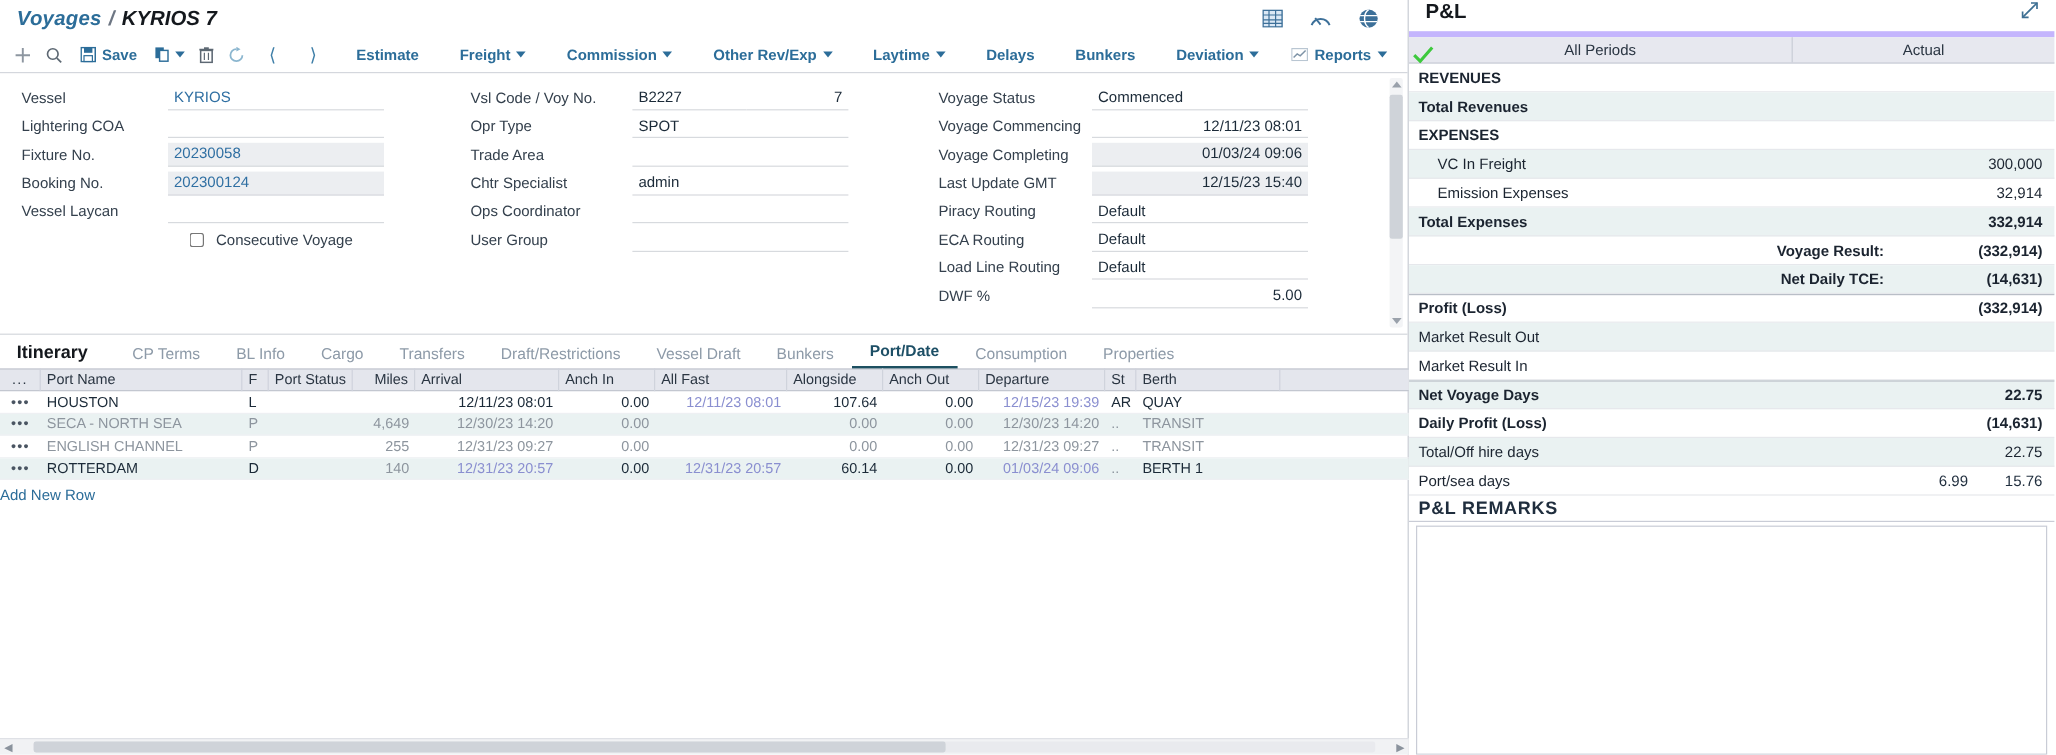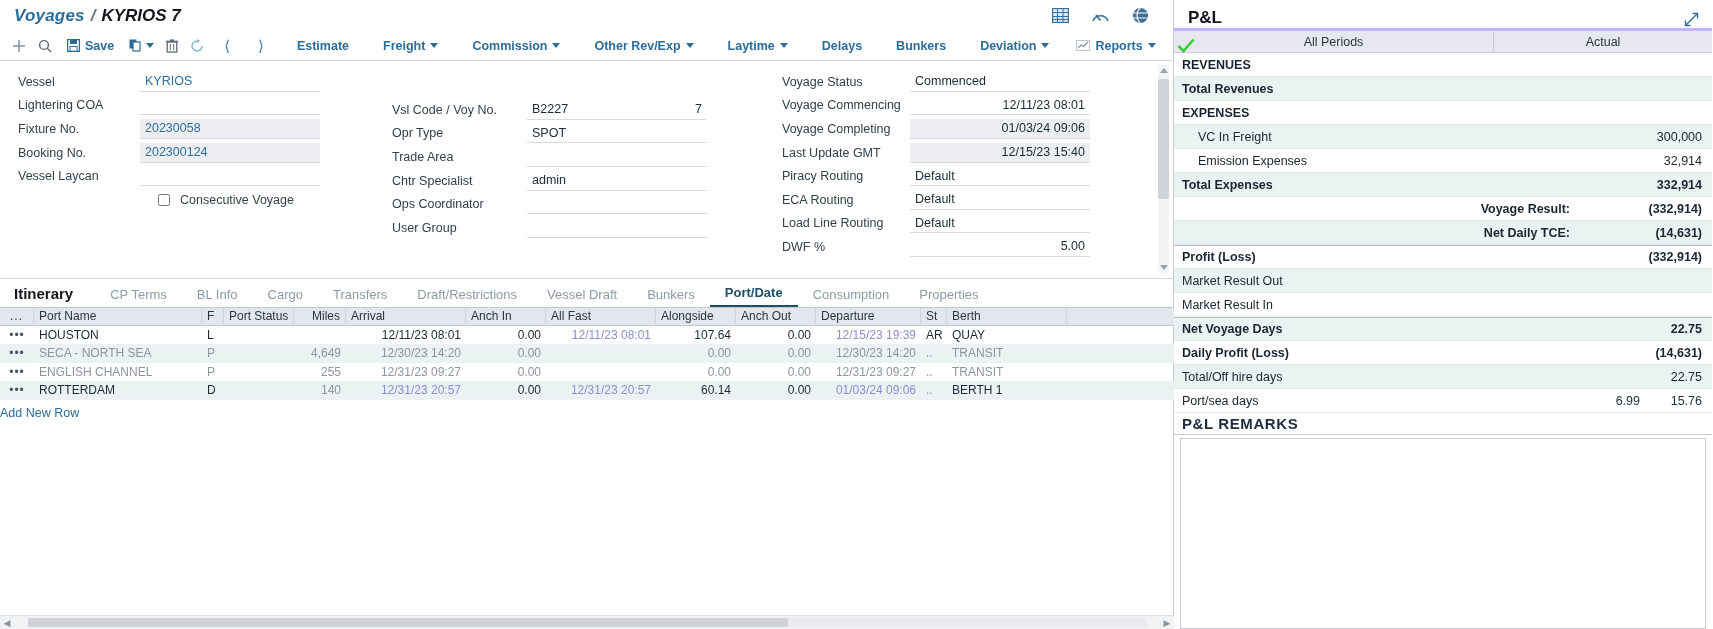--- a/index.html
+++ b/index.html
@@ -33,21 +33,21 @@
              display:flex; align-items:center; gap:5px; white-space:nowrap; }
   .caret { width:0;height:0;border-left:4.5px solid transparent;border-right:4.5px solid transparent;
            border-top:5.5px solid #2c6d99; display:inline-block; }
   .arrowbtn { color:#3f7fa8; font-size:15px; padding:0 8px; cursor:pointer; }
 
   
   .formwrap { position:relative; height:218px; border-bottom:1px solid #d4d7dd; }
   .form { display:flex; padding:9px 0 0 0; }
   .col { display:flex; flex-direction:column; }
   .col1 { width:392px; padding-left:18px; }
-  .col2 { width:390px; padding-left:0px;margin-top:28px; }
+  .col2 { width:390px; padding-left:0px; }
   .col3 { width:380px; }
   .frow { display:flex; align-items:center; height:23.6px; }
   .flabel { color:#34404d; font-size:12.5px; white-space:nowrap; }
   .c1 .flabel { width:122px; }
   .c2 .flabel { width:135px; }
   .c3 .flabel { width:128px; }
   .fin { height:20px; border:0; border-bottom:1px solid #d7dade; background:transparent;
          font-family:"Liberation Sans", sans-serif; font-size:12.5px; color:#1b2a38;
          padding:0 5px; outline:none; }
   .fin.ro { background:#eceef1; border-bottom:1px solid #d7dade; }
@@ -96,21 +96,21 @@
   .darkv { color:#1b2a38; }
   .addrow { text-align:left; padding:6px 0 0 0; color:#2c6d99; font-size:12.5px; cursor:pointer; width:1160px; }
 
   .hscroll { position:absolute; left:0; bottom:0; width:1174px; height:14px; background:#f1f2f4; border-top:1px solid #dfe1e6; display:flex; align-items:center; }
   .hscroll .htrack { flex:1; height:9px; margin:0 14px; background:#e9eaee; border-radius:2px; position:relative; }
   .hscroll .hthumb { position:absolute; left:0; top:0; width:760px; height:9px; background:#cfd3d9; border-radius:2px; }
   .hs-l, .hs-r { width:14px; text-align:center; color:#8b939d; font-size:9px; cursor:pointer; }
 
   
   .pnl { width:538px; height:629px; background:#fff; display:flex; flex-direction:column; }
-  .pnl-head { height:31px; display:flex; align-items:flex-end; padding:0 12px 0 14px; border-bottom:3px solid #c4b5fd; }
+  .pnl-head { height:31px; display:flex; align-items:flex-start; padding:0 12px 0 14px; border-bottom:5px solid #c4b5fd; }
   .pnl-title { font-size:17px; font-weight:bold; color:#14181d; }
   .pnl-head .sp { flex:1; }
   .pnl-periods { display:flex; height:22px; background:#e7e8ef; border-bottom:1px solid #c9ccd6; }
   .pnl-periods div { font-size:12.5px; color:#2a3542; display:flex; align-items:center; justify-content:center; }
   .pp-all { width:320px; border-right:1px solid #c9ccd6; }
   .pp-act { flex:1; }
   .pl-row { display:flex; height:24px; align-items:center; border-bottom:1px solid #e6e8ec; }
   .pl-row .lab { flex:1; padding-left:8px; font-size:12.5px; color:#1b2430; }
   .pl-row .val { width:130px; padding-right:10px; text-align:right; font-size:12.5px; color:#1b2430; }
   .pl-row.alt { background:#eaf2f2; }

